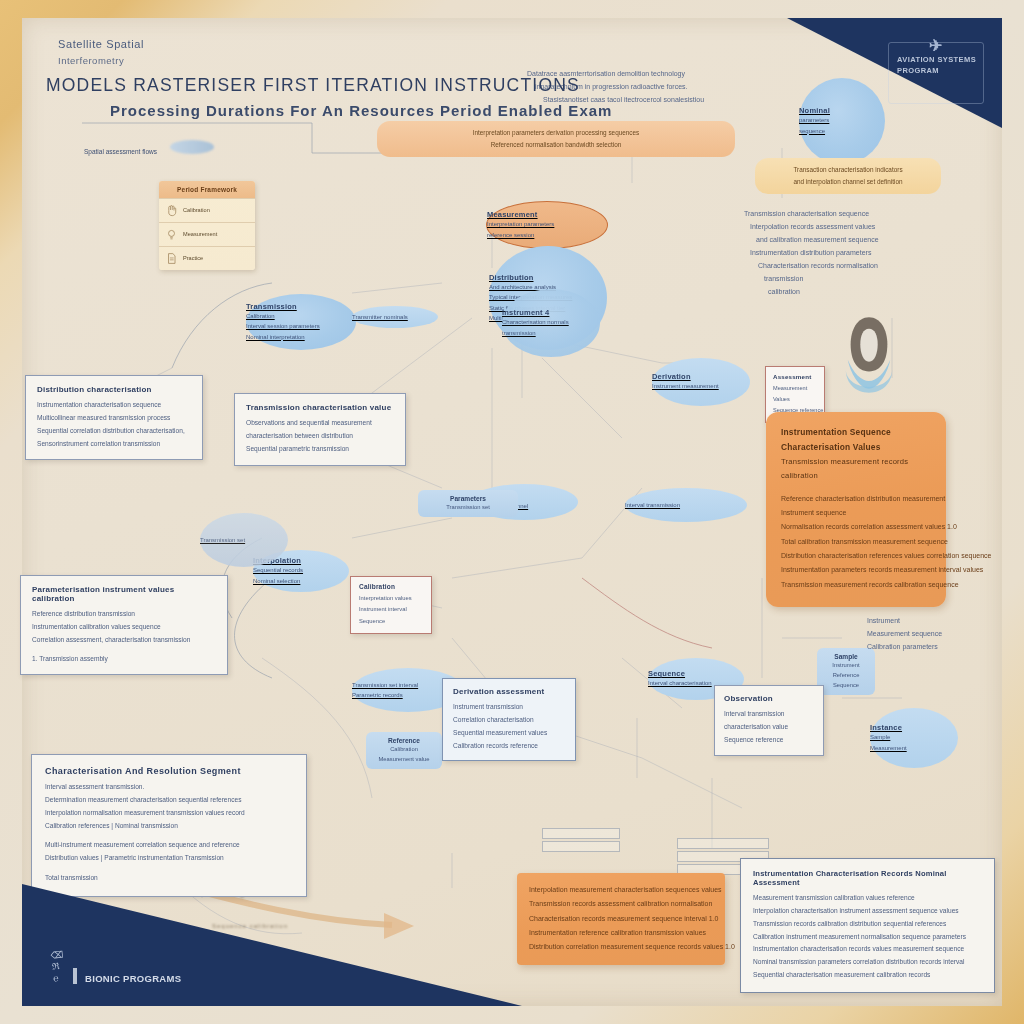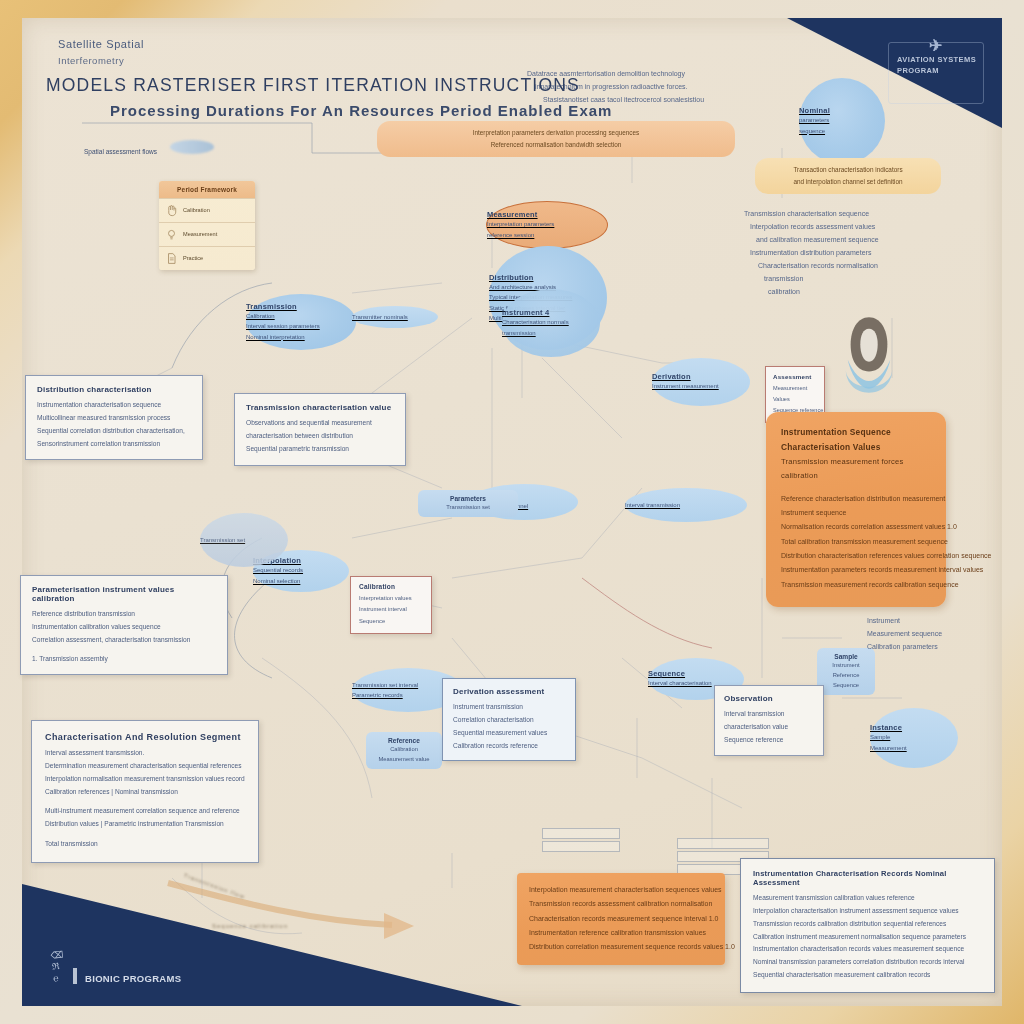--- a/index.html
+++ b/index.html
@@ -315,21 +315,21 @@
       <div class="ln" style="font-size:5.8px">Sequence</div>
     </div>
 
     <div class="card rose" style="left:743px;top:348px;width:60px;padding:6px 7px;">
       <div class="hd" style="font-size:6.2px;margin-bottom:3px;">Assessment</div>
       <div class="ln" style="font-size:5.6px">Measurement</div>
       <div class="ln" style="font-size:5.6px">Values</div>
       <div class="ln" style="font-size:5.6px">Sequence reference</div>
     </div>
 
-    <div class="card" style="left:9px;top:702px;width:228px;padding:11px 13px;border-width:1.2px;">
+    <div class="card" style="left:9px;top:736px;width:276px;padding:11px 13px;border-width:1.2px;">
       <div class="hd" style="font-size:9px;letter-spacing:.4px;">Characterisation And Resolution Segment</div>
       <div class="ln">Interval assessment transmission.</div>
       <div class="ln">Determination measurement characterisation sequential references</div>
       <div class="ln">Interpolation normalisation measurement transmission values record</div>
       <div class="ln">Calibration references   |   Nominal transmission</div>
       <div class="ln" style="margin-top:7px">Multi-instrument measurement correlation sequence and reference</div>
       <div class="ln">Distribution values   |   Parametric instrumentation                    Transmission</div>
       <div class="ln" style="margin-top:7px">Total transmission</div>
     </div>
 
@@ -363,21 +363,21 @@
     <div class="panel-orange" style="left:495px;top:855px;width:208px;padding:10px 12px;border-radius:4px;">
       <div class="ln">Interpolation measurement characterisation sequences values</div>
       <div class="ln">Transmission records assessment calibration normalisation</div>
       <div class="ln">Characterisation records measurement sequence interval 1.0</div>
       <div class="ln">Instrumentation reference calibration transmission values</div>
       <div class="ln">Distribution correlation measurement sequence records values 1.0</div>
     </div>
 
     <div class="panel-orange" style="left:744px;top:394px;width:180px;height:195px;">
       <div class="hd">Instrumentation Sequence Characterisation Values</div>
-      <div class="hd" style="font-weight:400;font-size:7.6px;">Transmission measurement forces calibration</div>
+      <div class="hd" style="font-weight:400;font-size:7.6px;">Transmission measurement records calibration</div>
       <div style="height:9px"></div>
       <div class="ln">Reference characterisation distribution measurement</div>
       <div class="ln">Instrument sequence</div>
       <div class="ln">Normalisation records correlation assessment values 1.0</div>
       <div class="ln">Total calibration transmission measurement sequence</div>
       <div class="ln">Distribution characterisation references values correlation sequence</div>
       <div class="ln">Instrumentation parameters records measurement interval values</div>
       <div class="ln">Transmission measurement records calibration sequence</div>
     </div>
 

